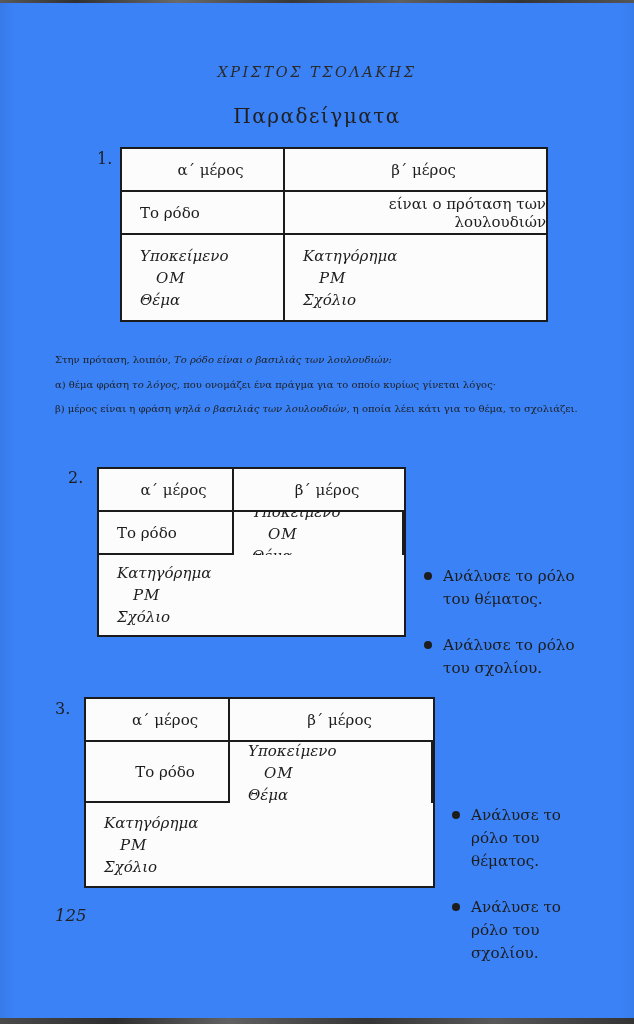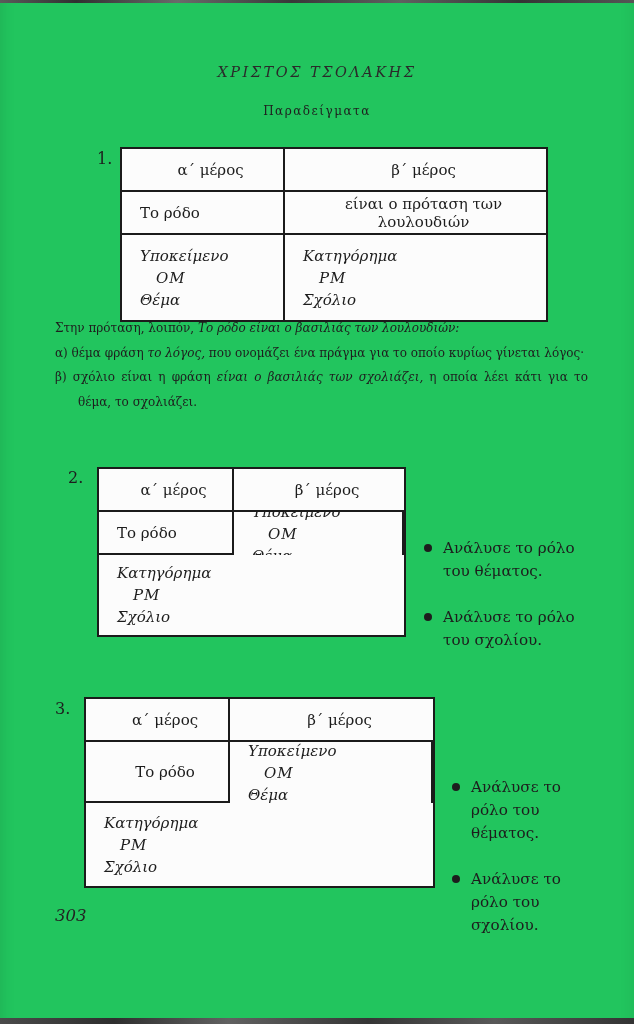--- a/index.html
+++ b/index.html
@@ -1,61 +1,61 @@
 <!DOCTYPE html>
 <html><head>
 <meta charset="utf-8">
 <style>
   html,body{margin:0;padding:0;background:#d8d8d8;}
   .page{
     position:relative;
     width:634px;height:1024px;
     margin:0 auto;
-    background:#22c55e;
+    background:#3b82f6;
     font-family:"DejaVu Serif", serif;
     color:#222;
     overflow:hidden;
     box-shadow:inset 10px 0 14px -8px rgba(0,0,0,0.10),
                inset -10px 0 14px -8px rgba(0,0,0,0.07);
   }
   .scan-edge{position:absolute;left:0;width:100%;}
   .scan-edge.top{top:0;height:3px;
     background:linear-gradient(90deg,#5a5a5a 0%,#303030 12%,#6a6a6a 28%,#383838 46%,#606060 63%,#343434 82%,#555 100%);}
   .scan-edge.bottom{bottom:0;height:6px;
     background:linear-gradient(90deg,#4a4a4a 0%,#2e2e2e 18%,#616161 36%,#353535 58%,#585858 78%,#333 100%);}
   .running-header{
     position:absolute;left:0;top:64px;width:100%;
     text-align:center;font-style:italic;font-size:14.5px;
     letter-spacing:2.5px;color:#2a2a2a;
   }
   .section-title{
     position:absolute;left:0;top:104px;width:100%;
-    text-align:center;font-size:12px;letter-spacing:1.5px;color:#1f1f1f;
+    text-align:center;font-size:20px;letter-spacing:1.5px;color:#1f1f1f;
   }
   .tbl-num{position:absolute;font-size:16px;color:#1d1d1d;}
   .tbl{
     position:absolute;display:grid;
     border:2px solid #1b1b1b;background:#fcfcfc;
     font-size:15px;color:#1d1d1d;
   }
   .cell{display:flex;align-items:center;overflow:hidden;}
   .cell.br{border-right:2px solid #1b1b1b;}
   .cell.bb{border-bottom:2px solid #1b1b1b;}
-  .cell.center{justify-content:center;text-align:center;padding-left:16px;}
+  .cell.center{justify-content:center;text-align:right;padding-left:16px;}
   .cell.leftpad{padding-left:18px;}
   .cell.col{flex-direction:column;align-items:flex-start;justify-content:center;line-height:22px;font-style:italic;}
   .cell.col .indent{margin-left:16px;letter-spacing:1px;}
   .wrapnarrow{max-width:176px;line-height:21px;}
   .commentary{
-    position:absolute;left:55px;top:316px;width:533px;
-    font-size:12px;line-height:24.6px;color:#1e1e1e;
+    position:absolute;left:55px;top:348px;width:533px;
+    font-size:10px;line-height:24.6px;color:#1e1e1e;
   }
   .commentary .hang{padding-left:23px;text-indent:-23px;text-align:justify;}
   .commentary .ital{font-style:italic;}
-  .bullets{position:absolute;}
+  .bullets{position:absolute;margin-top:28px;}
   .bullet-item{display:flex;margin-bottom:23px;}
   .bullet-dot{
     flex:0 0 auto;width:8px;height:8px;border-radius:50%;
     background:#1d1d1d;margin:7px 11px 0 0;
   }
   .bullet-text{font-size:15.2px;line-height:23px;color:#1d1d1d;}
   .bullets.set-a .bullet-text{width:160px;}
   .bullets.set-b .bullet-text{width:130px;}
   .page-number{
     position:absolute;left:55px;top:906px;
@@ -102,21 +102,21 @@
   </div>
 
   <div class="commentary">
     <div>
       <span>Στην πρόταση, λοιπόν, </span><span class="ital">Το ρόδο είναι ο βασιλιάς των λουλουδιών:</span>
     </div>
     <div class="hang">
       <span>α) θέμα φράση </span><span class="ital">το λόγος,</span><span> που ονομάζει ένα πράγμα για το οποίο κυρίως γίνεται λόγος·</span>
     </div>
     <div class="hang">
-      <span>β) σχόλιο είναι η φράση </span><span class="ital">είναι ο βασιλιάς των σχολιάζει,</span><span> η οποία λέει κάτι για το θέμα, το σχολιάζει.</span>
+      <span>β) μέρος είναι η φράση </span><span class="ital">ψηλά ο βασιλιάς των λουλουδιών,</span><span> η οποία λέει κάτι για το θέμα, το σχολιάζει.</span>
     </div>
   </div>
 
   <span class="tbl-num" style="left:68px;top:468px;">2.</span>
   <div class="tbl" style="left:97px;top:467px;width:305px;height:166px;
               grid-template-columns:135px 1fr;grid-template-rows:43px 43px 1fr;">
     <div class="cell br bb center">
       <span>α΄ μέρος</span>
     </div>
     <div class="cell bb center">
@@ -176,15 +176,15 @@
     <div class="bullet-item">
       <span class="bullet-dot"></span>
       <span class="bullet-text">Ανάλυσε το ρόλο του θέματος.</span>
     </div>
     <div class="bullet-item" style="margin-top:16px;">
       <span class="bullet-dot"></span>
       <span class="bullet-text">Ανάλυσε το ρόλο του σχολίου.</span>
     </div>
   </div>
 
-  <div class="page-number">303</div>
+  <div class="page-number">125</div>
 
 </div>
 
 </body></html>

